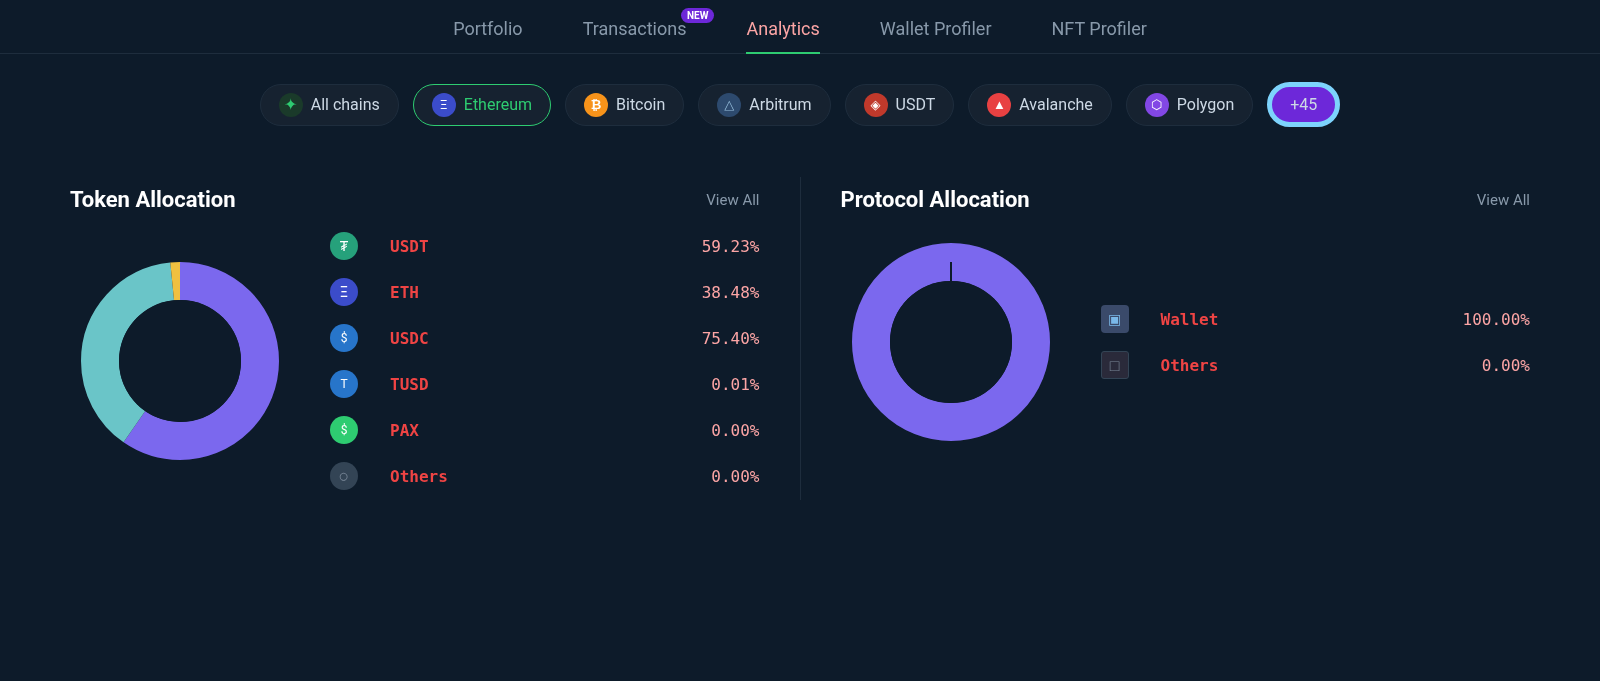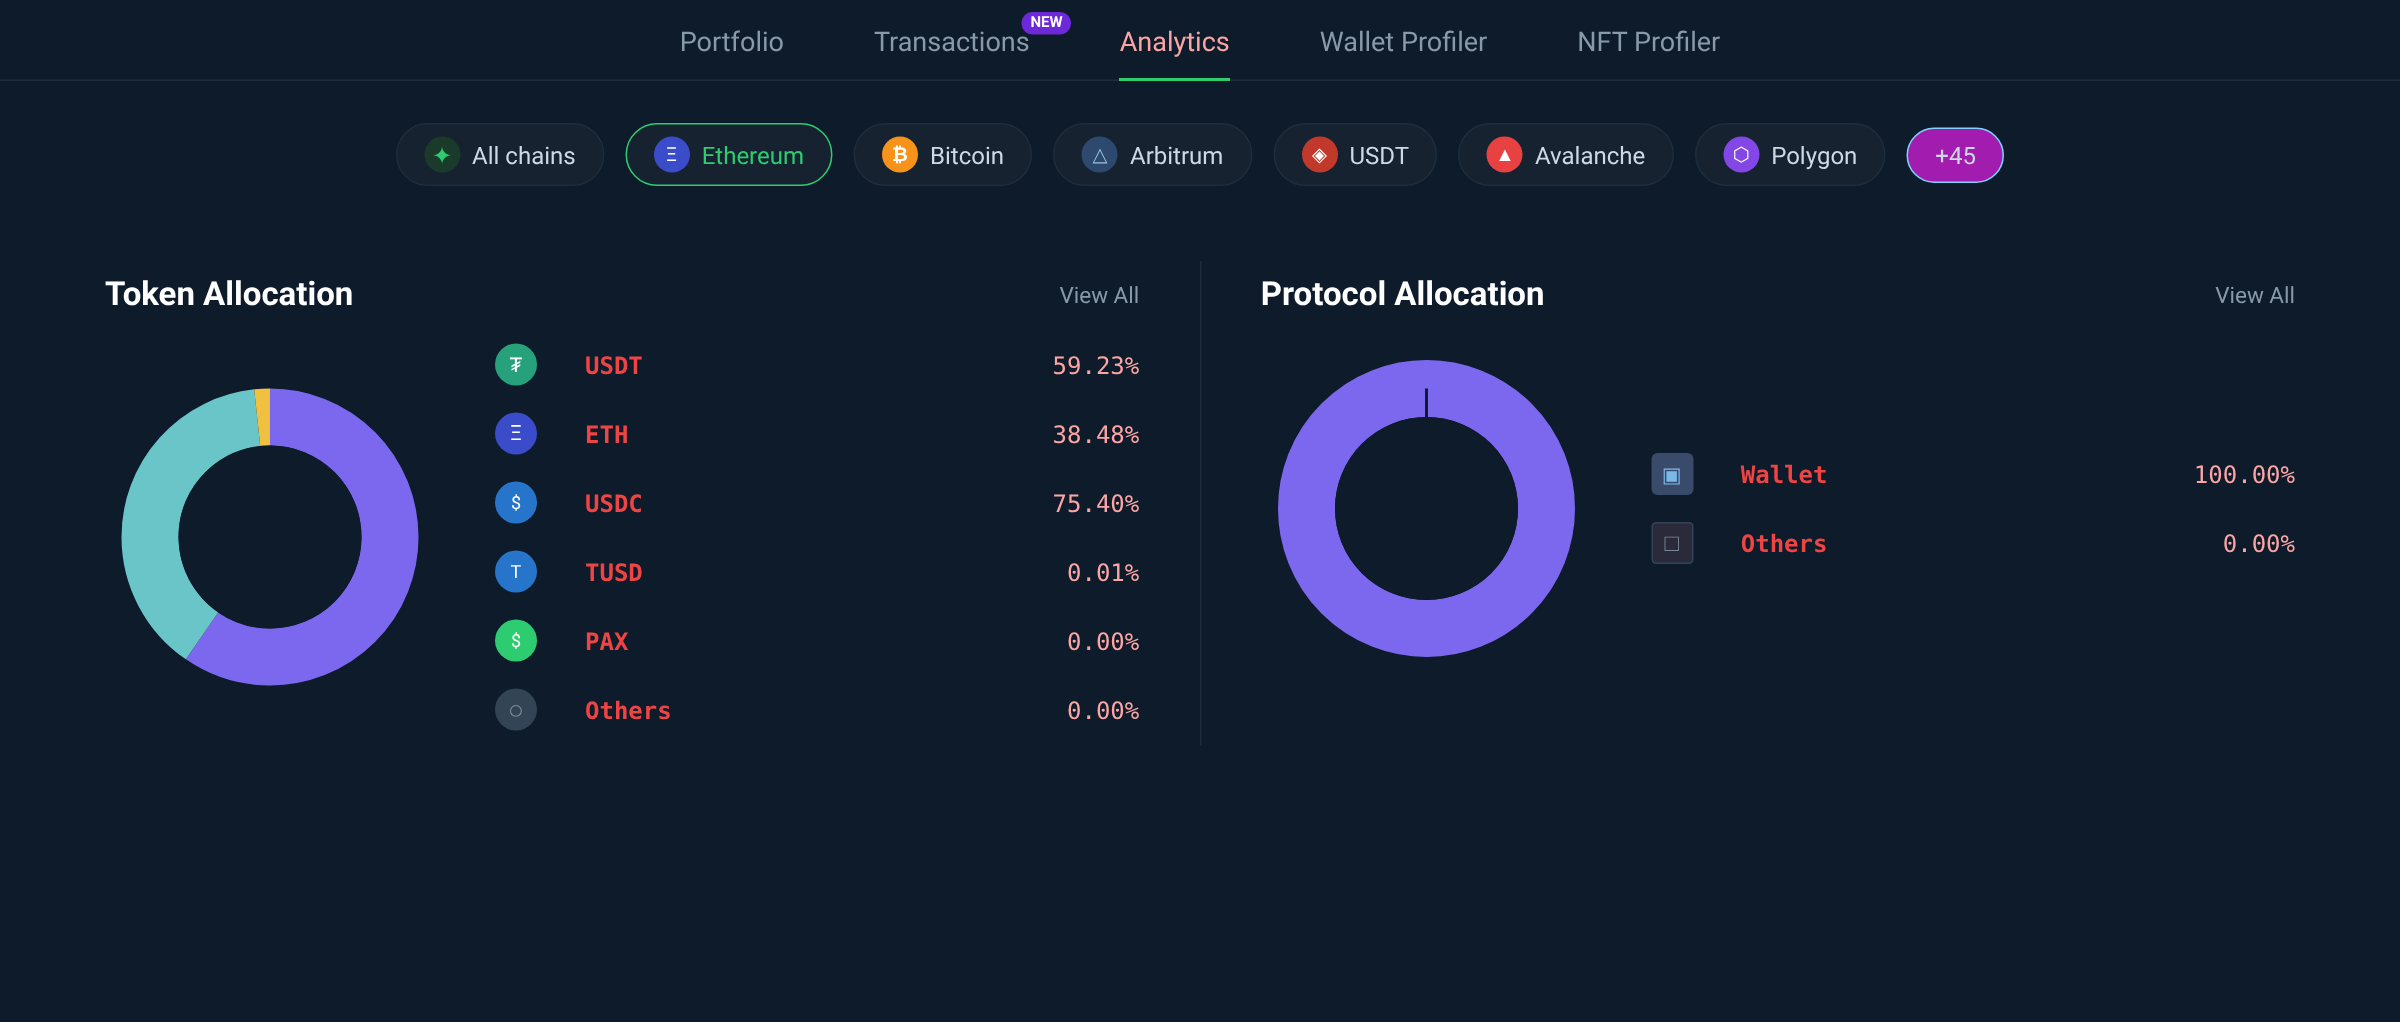--- a/index.html
+++ b/index.html
@@ -86,22 +86,22 @@
       width: 24px;
       height: 24px;
       border-radius: 50%;
       display: flex;
       align-items: center;
       justify-content: center;
       font-size: 13px;
       flex-shrink: 0;
     }
     .chain-pill.more {
-      background: #a21caf;
-      border: 1px solid #7dd3fc;
+      background: #6d28d9;
+      border: 5px solid #7dd3fc;
     }
 
     
     .main-content {
       display: flex;
       gap: 0;
       padding: 30px 40px;
     }
     .panel {
       flex: 1;

